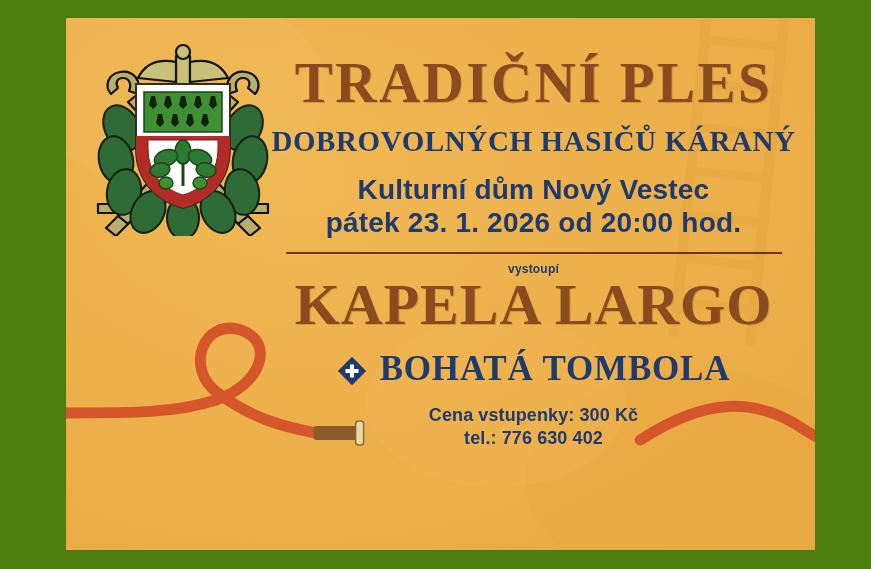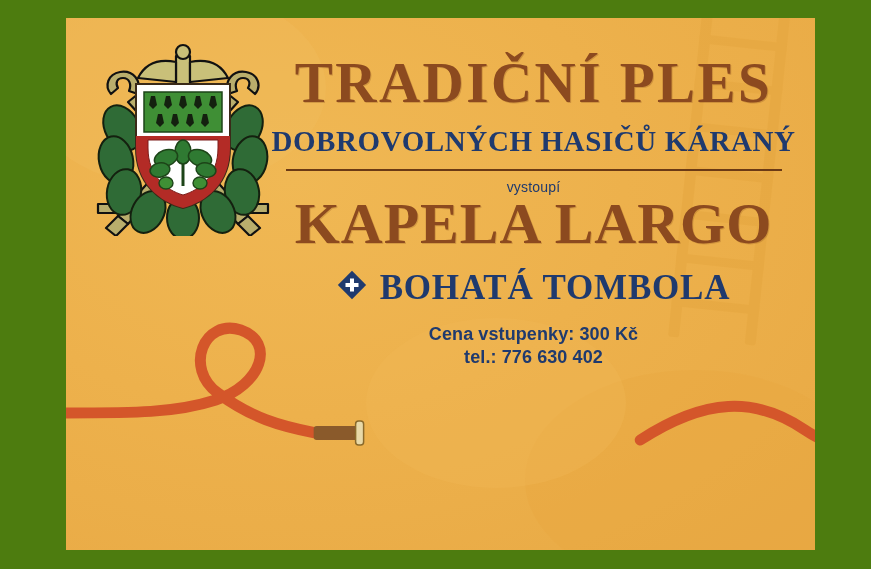--- a/index.html
+++ b/index.html
@@ -86,37 +86,37 @@
     margin-top:17px;
     letter-spacing:.2px;
   }
   .divider{
     width:496px;height:0;
     margin:13px auto 0 auto;
     border-top:2px solid #6b3a15;
   }
   .perform{
     color:#1f3a6e;
-    font-weight:400;
-    font-size:14px;
+    font-weight:700;
+    font-size:12px;
     margin-top:8px;
     letter-spacing:.2px;
   }
   .band{
     font-family:"Liberation Serif", serif;
     font-weight:700;
     color:#8c4a1f;
     font-size:58px;
     letter-spacing:1px;
     line-height:1;
     margin-top:0;
     text-shadow:1px 1px 0 rgba(120,60,20,.22);
   }
   .tombola-row{
-    display:flex;align-items:flex-start;justify-content:center;
+    display:flex;align-items:flex-end;justify-content:center;
     gap:13px;margin-top:17px;
   }
   .tombola-icon{width:30px;height:30px;flex:0 0 auto;}
   .tombola-text{
     font-family:"Liberation Serif", serif;
     font-weight:700;
     color:#1f3a6e;
     font-size:35px;
     letter-spacing:.8px;
     line-height:1;
@@ -241,20 +241,24 @@
           <ellipse cx="88" cy="147" rx="7" ry="6" fill="#3f8f35"></ellipse>
           <ellipse cx="122" cy="147" rx="7" ry="6" fill="#3f8f35"></ellipse>
         </g>
       </g>
     </svg>
 
     <div class="content">
       <div class="title">TRADIČNÍ PLES</div>
       <div class="subtitle">DOBROVOLNÝCH HASIČŮ KÁRANÝ</div>
 
+      <div class="venue">
+        <div>Kulturní dům Nový Vestec</div>
+        <div>pátek 23. 1. 2026 od 20:00 hod.</div>
+      </div>
 
       <div class="divider"></div>
 
       <div class="perform">vystoupí</div>
       <div class="band">KAPELA LARGO</div>
 
       <div class="tombola-row">
         <svg class="tombola-icon" viewBox="0 0 30 30">
           <rect x="5" y="5" width="20" height="20" transform="rotate(45 15 15)" fill="#1f3a6e"></rect>
           <path d="M13,8.5 h4 v4.5 h4.5 v4 h-4.5 v4.5 h-4 v-4.5 h-4.5 v-4 h4.5 Z" fill="#ffffff"></path>

